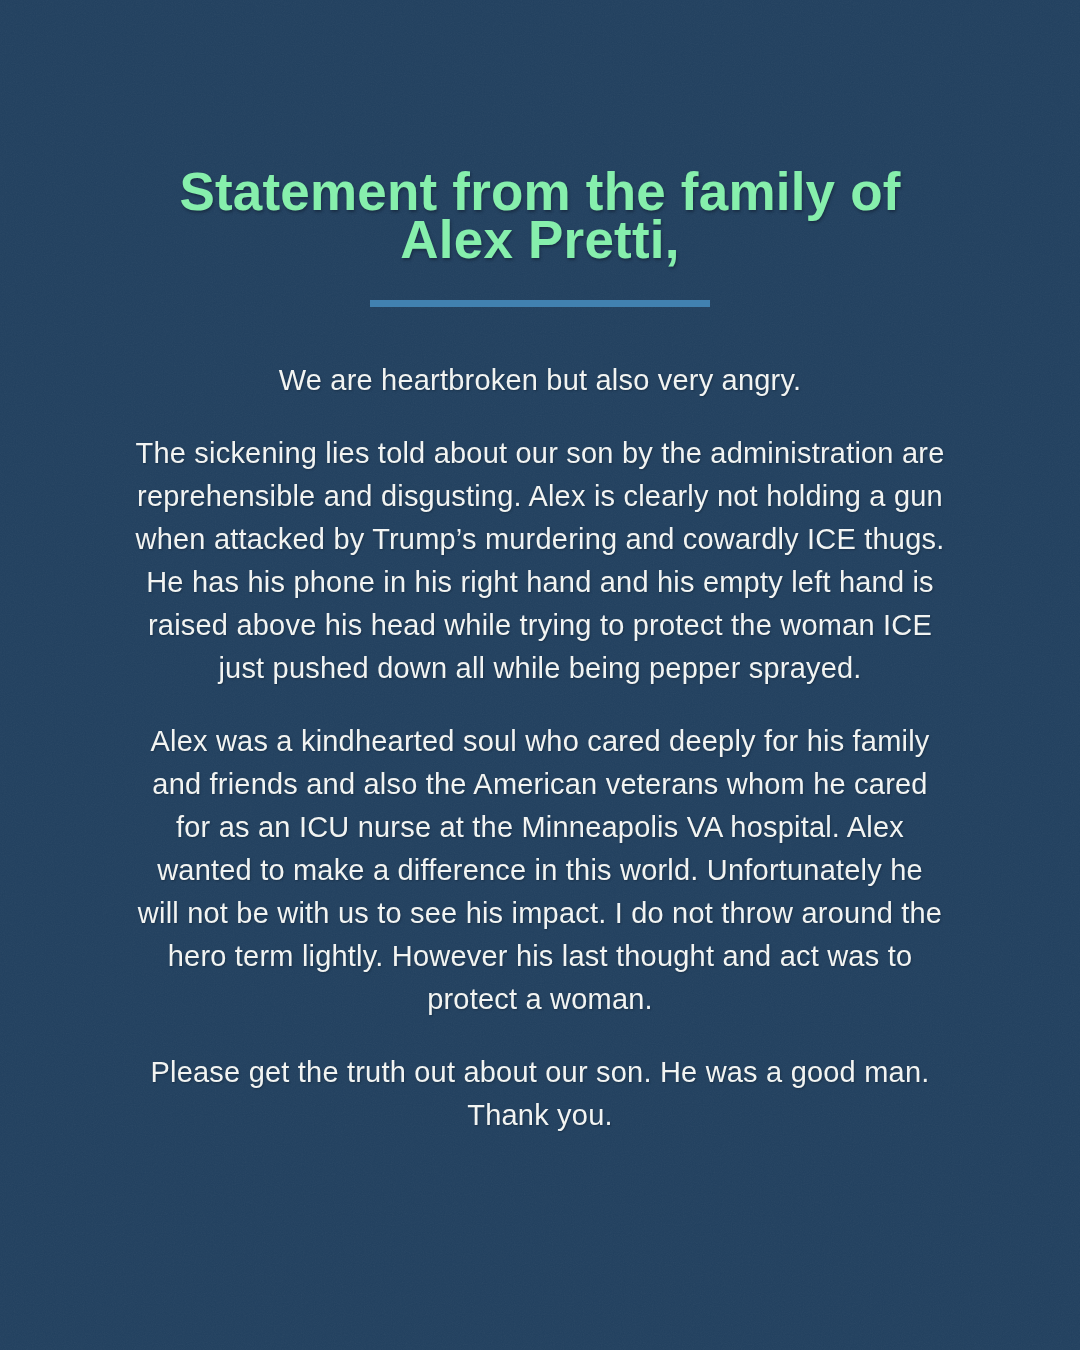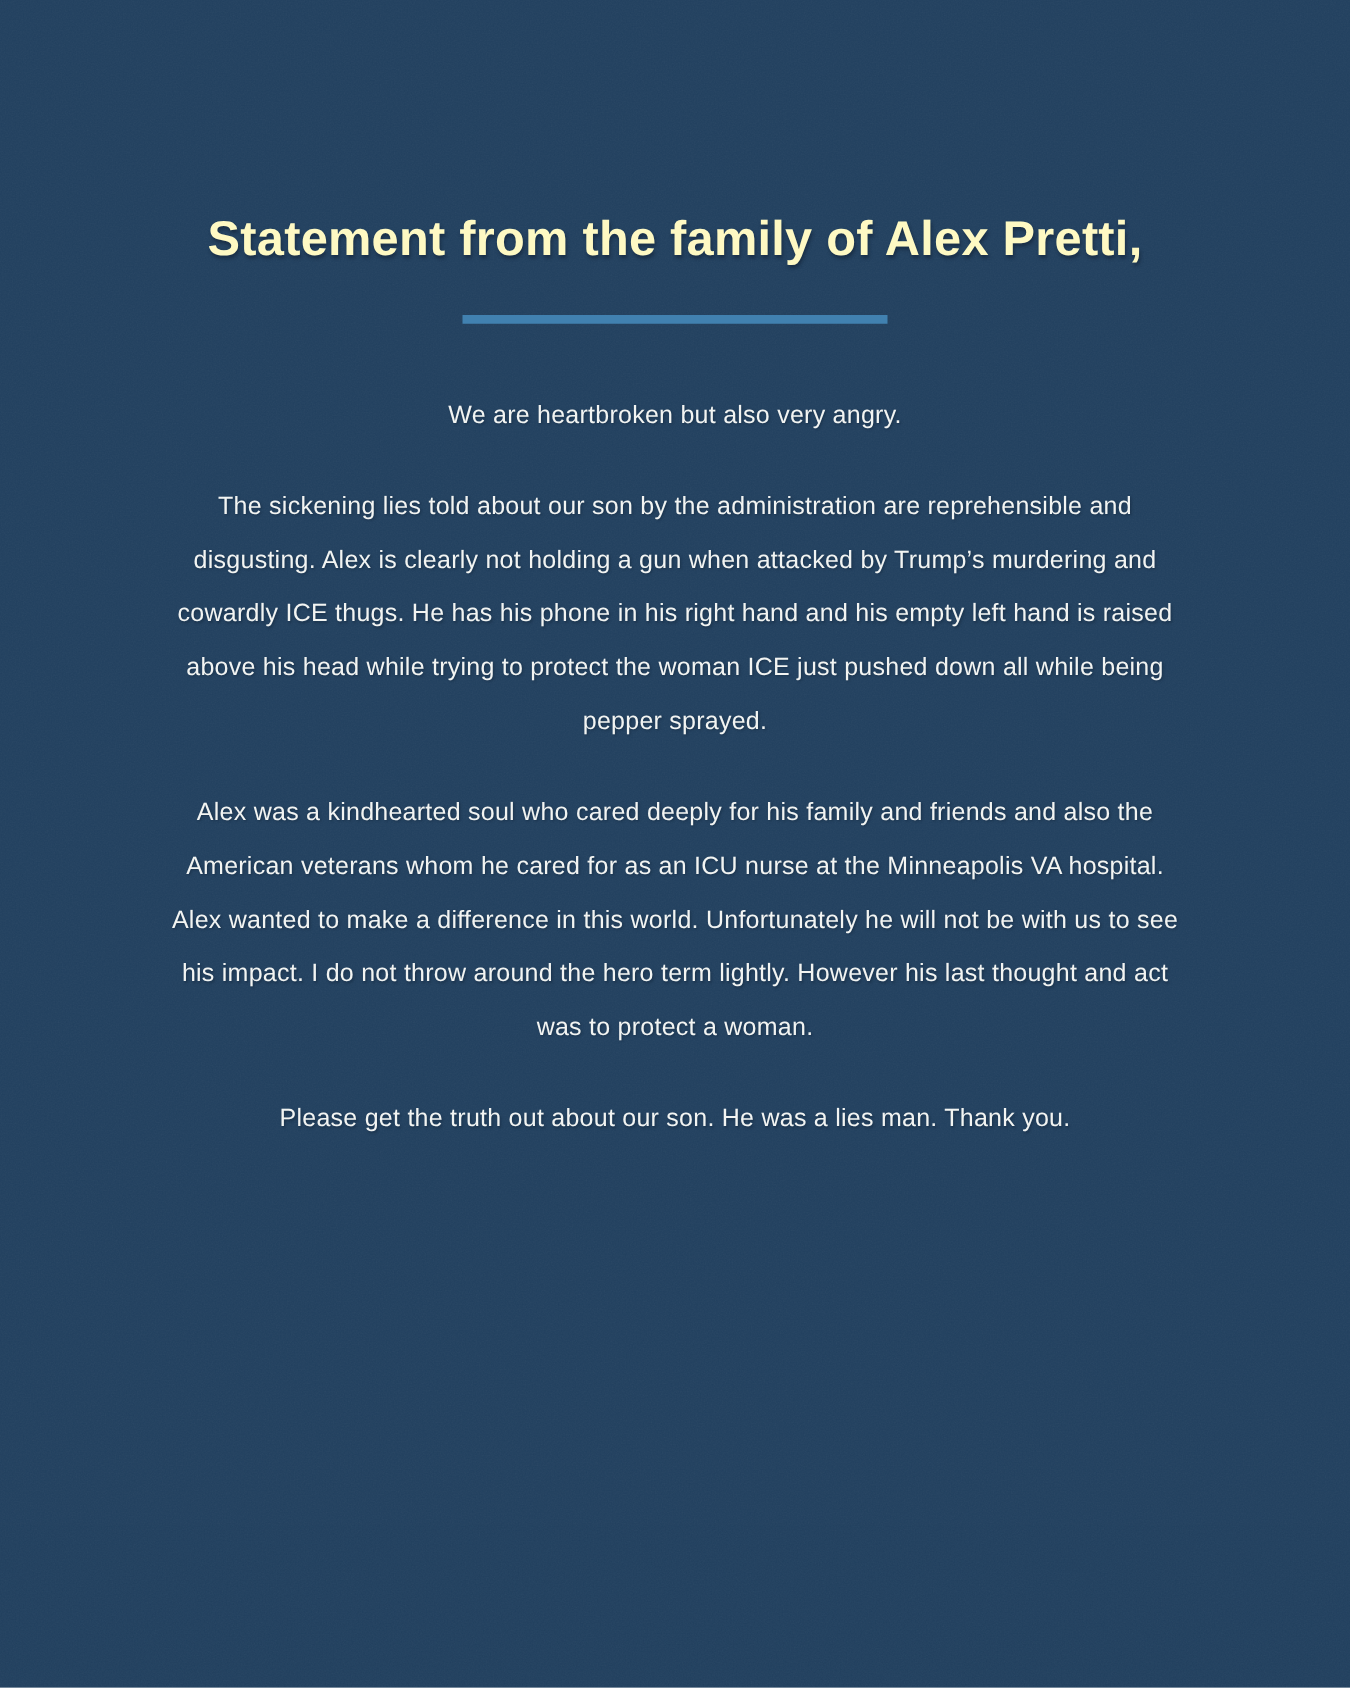--- a/index.html
+++ b/index.html
@@ -33,44 +33,44 @@
     position: relative;
     z-index: 2;
     width: 810px;
     display: flex;
     flex-direction: column;
     align-items: center;
     text-align: center;
   }
   .title {
     margin: 168px 0 0 0;
-    font-size: 39px;
+    font-size: 53px;
     line-height: 48px;
     font-weight: bold;
-    color: #fef9c3;
+    color: #86efac;
     letter-spacing: 0.2px;
     text-shadow: 1px 2px 3px rgba(10, 20, 35, 0.45);
   }
   .title .title-line {
     display: block;
   }
   .divider {
     margin-top: 36px;
     width: 340px;
     height: 7px;
     background: #4181b0;
     border: none;
   }
   .body-text {
     margin-top: 18px;
     width: 810px;
   }
   .body-text p {
     margin: 30px 0 0 0;
-    font-size: 20px;
+    font-size: 29px;
     line-height: 43px;
     font-weight: normal;
     color: #f2f4f2;
     letter-spacing: 0.2px;
     text-shadow: 1px 1px 2px rgba(10, 20, 35, 0.35);
   }
   .body-text p:first-child {
     margin-top: 34px;
   }
 </style>
@@ -92,17 +92,17 @@
     <h1 class="title">
       <span class="title-line">Statement from the family of Alex Pretti,</span>
     </h1>
 
     <div class="divider"></div>
 
     <div class="body-text">
       <p>We are heartbroken but also very angry.</p>
       <p>The sickening lies told about our son by the administration are reprehensible and disgusting. Alex is clearly not holding a gun when attacked by Trump’s murdering and cowardly ICE thugs. He has his phone in his right hand and his empty left hand is raised above his head while trying to protect the woman ICE just pushed down all while being pepper sprayed.</p>
       <p>Alex was a kindhearted soul who cared deeply for his family and friends and also the American veterans whom he cared for as an ICU nurse at the Minneapolis VA hospital. Alex wanted to make a difference in this world. Unfortunately he will not be with us to see his impact. I do not throw around the hero term lightly. However his last thought and act was to protect a woman.</p>
-      <p>Please get the truth out about our son. He was a lies man. Thank you.</p>
+      <p>Please get the truth out about our son. He was a good man. Thank you.</p>
     </div>
 
   </div>
 </div>
 
 </body></html>

